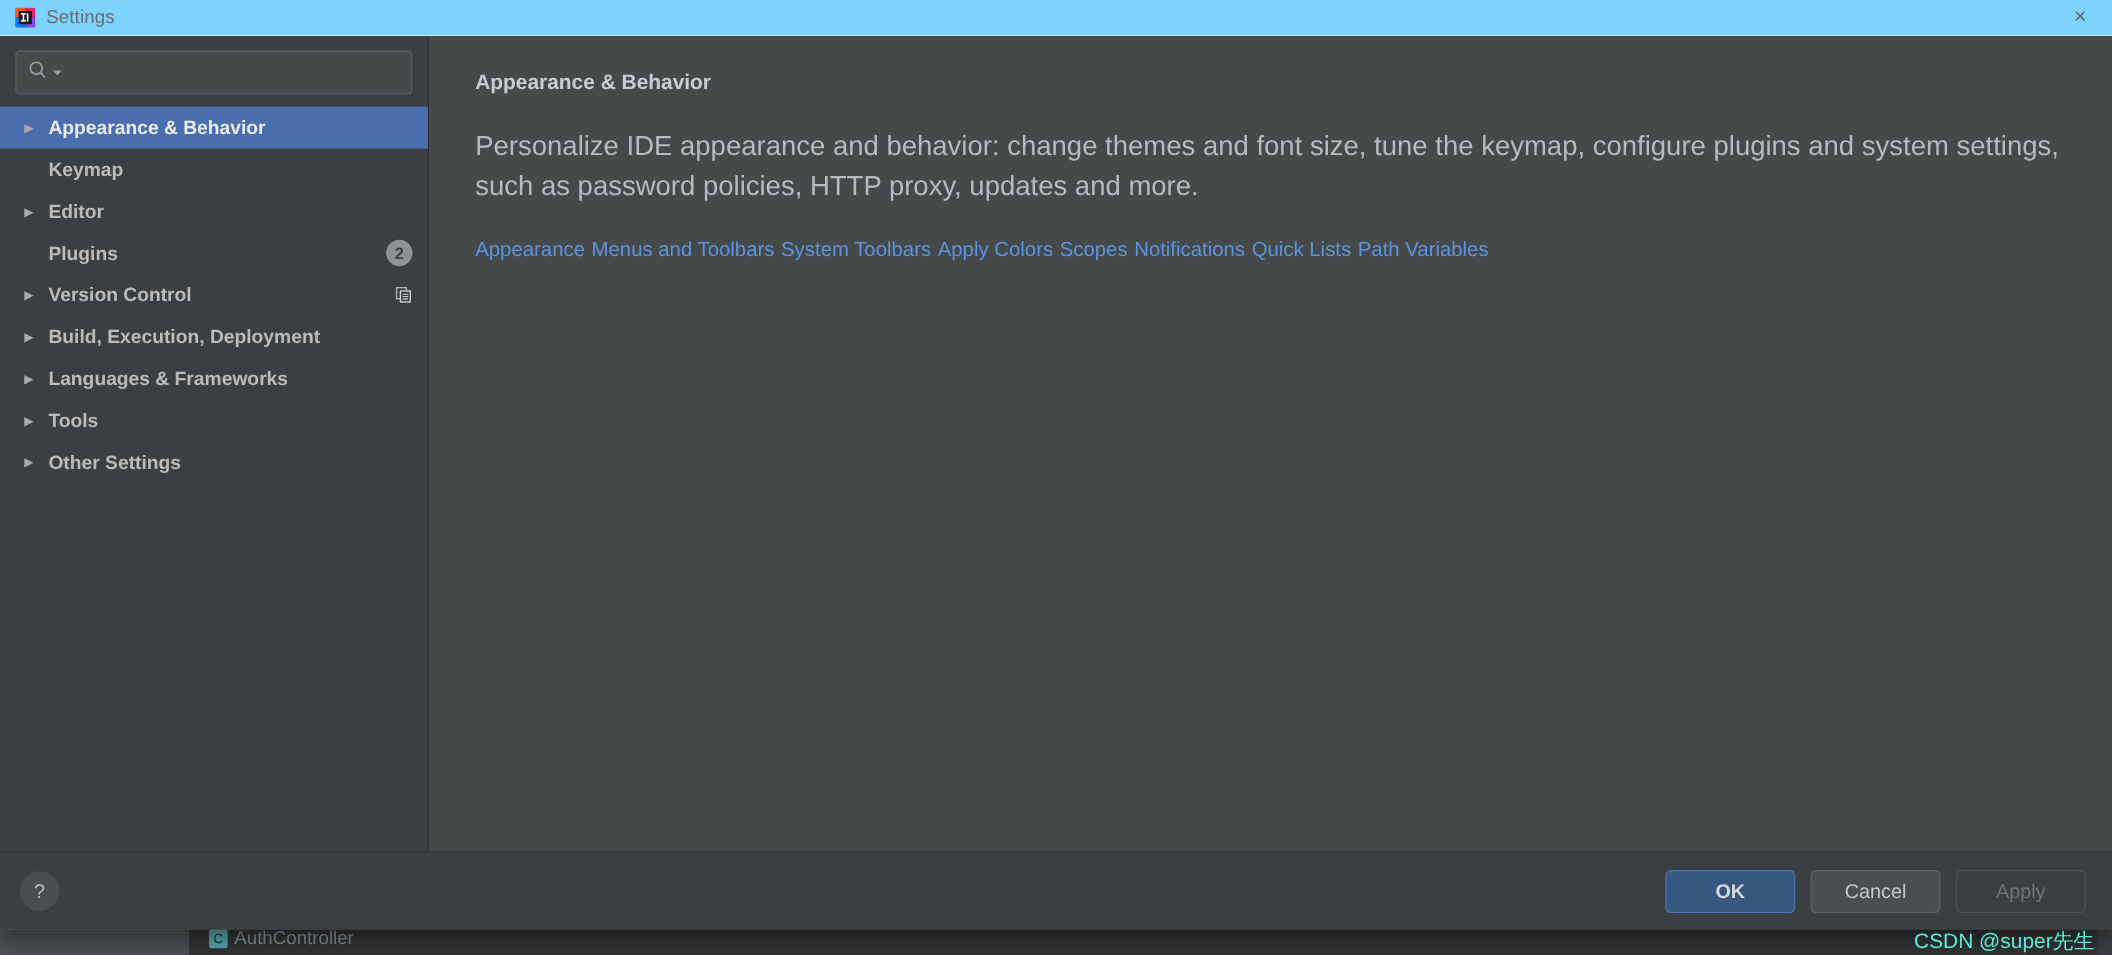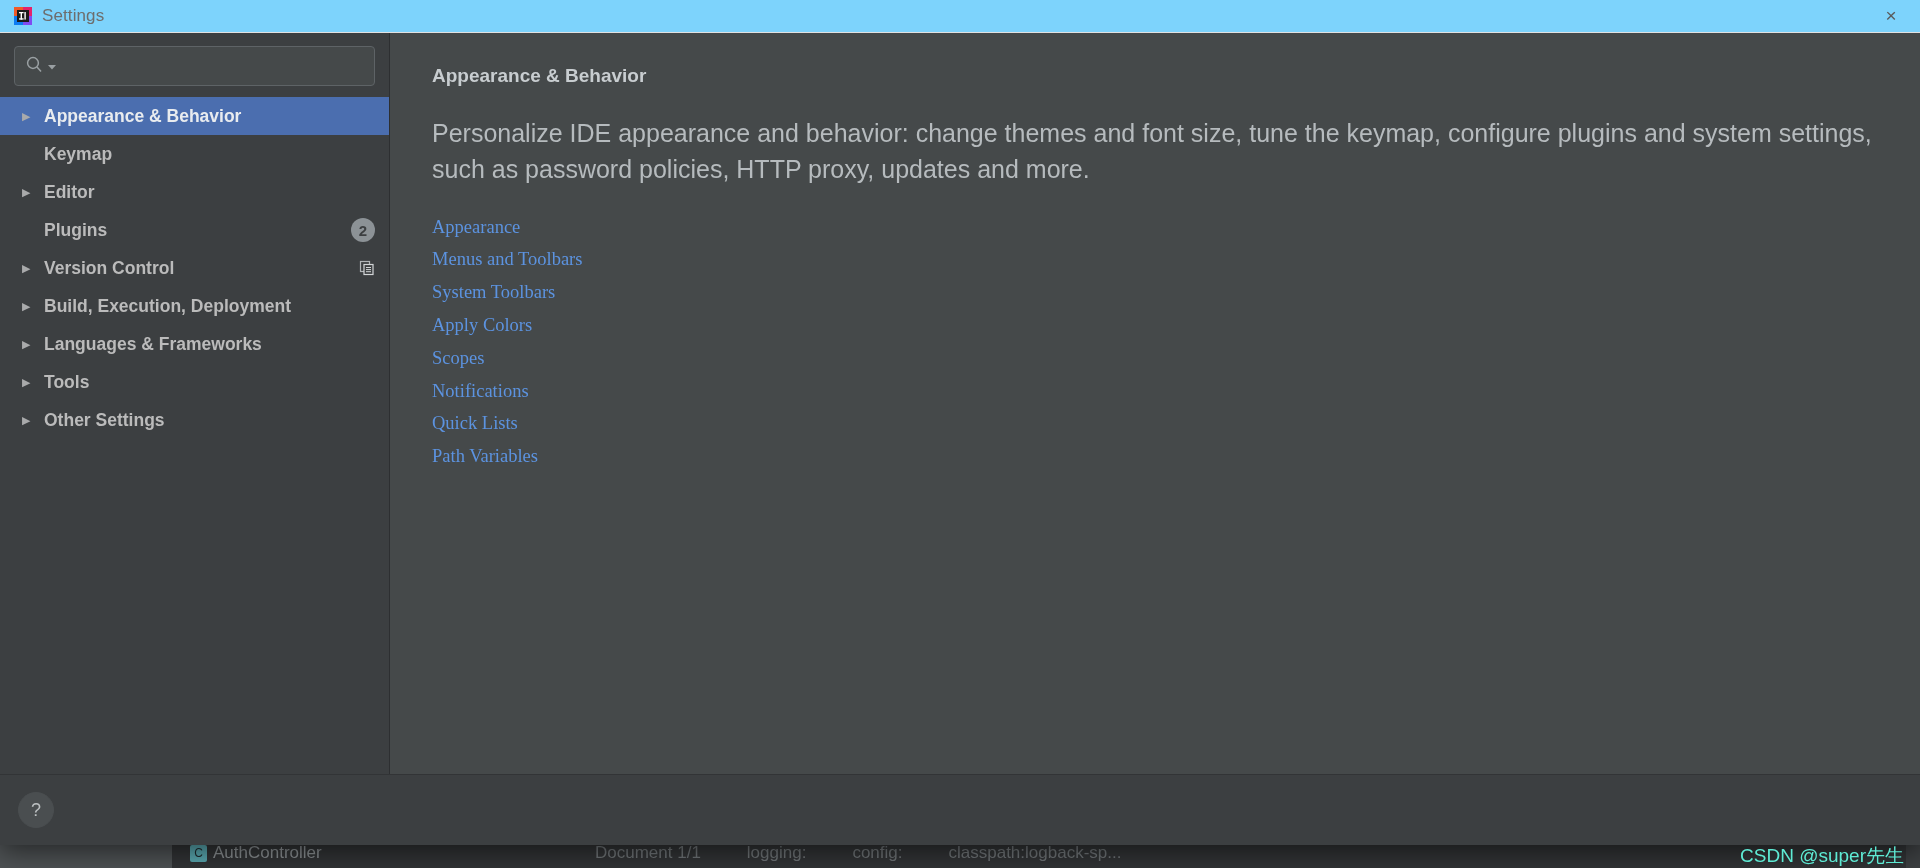--- a/index.html
+++ b/index.html
@@ -242,23 +242,21 @@
   }
   #content-description {
     font-size: 25px;
     color: #b6bbbe;
     line-height: 1.45;
     max-width: 1490px;
     margin-bottom: 26px;
   }
   #content-links {
     display: flex;
-    flex-direction: column;
     gap: 6px;
-    font-family: Liberation Serif, serif;
   }
   .content-link {
     font-size: 18.5px;
     color: #5c93e0;
     cursor: pointer;
     width: fit-content;
     line-height: 1.45;
   }
 
   
@@ -336,26 +334,20 @@
   <div class="bg-editor-strip"></div>
 
   <div class="bg-tab-row" style="left:0;">
     <div class="bg-tab-chip"></div>
     <div class="bg-tab-item">
       <span class="bg-tab-badge">C</span>
       <span>AuthController</span>
     </div>
   </div>
 
-  <div class="bg-status-items" style="left:595px;">
-    <span>Document 1/1</span>
-    <span>logging:</span>
-    <span>config:</span>
-    <span>classpath:logback-sp...</span>
-  </div>
 
   <div class="bg-right-gutter">
     <span class="gutter-mark" style="top:185px;background:#6a6e70;"></span>
     <span class="gutter-mark" style="top:282px;background:#7d7f6a;"></span>
     <span class="gutter-mark" style="top:380px;background:#4e9a8a;"></span>
     <span class="gutter-mark" style="top:478px;background:#6a6e70;"></span>
   </div>
 </div>
 
 <div id="settings-dialog">
@@ -475,16 +467,21 @@
         <span class="content-link">Scopes</span>
         <span class="content-link">Notifications</span>
         <span class="content-link">Quick Lists</span>
         <span class="content-link">Path Variables</span>
       </div>
     </div>
   </div>
 
   <div id="button-bar">
     <div id="help-button">?</div>
+    <div id="action-buttons">
+      <div class="dlg-button primary">OK</div>
+      <div class="dlg-button normal">Cancel</div>
+      <div class="dlg-button disabled">Apply</div>
+    </div>
     <div id="watermark">CSDN @super先生</div>
   </div>
 
 </div>
 
 </body></html>

